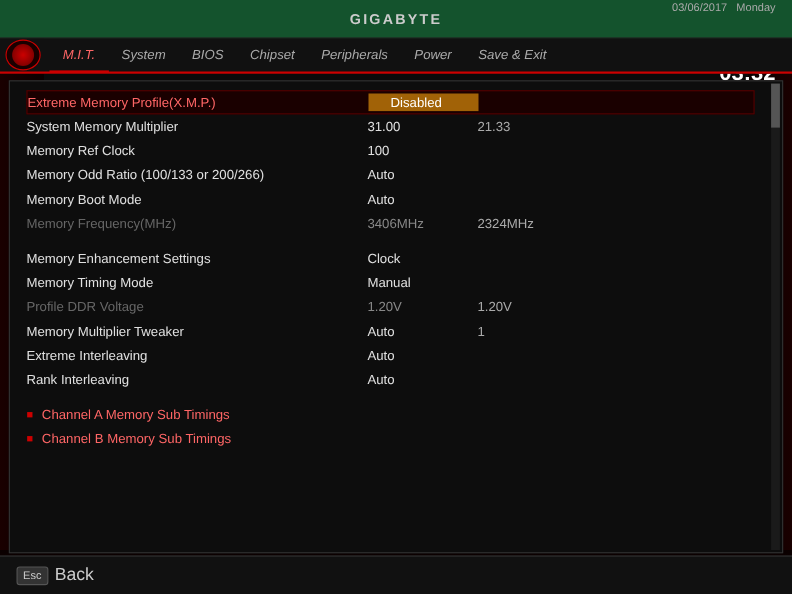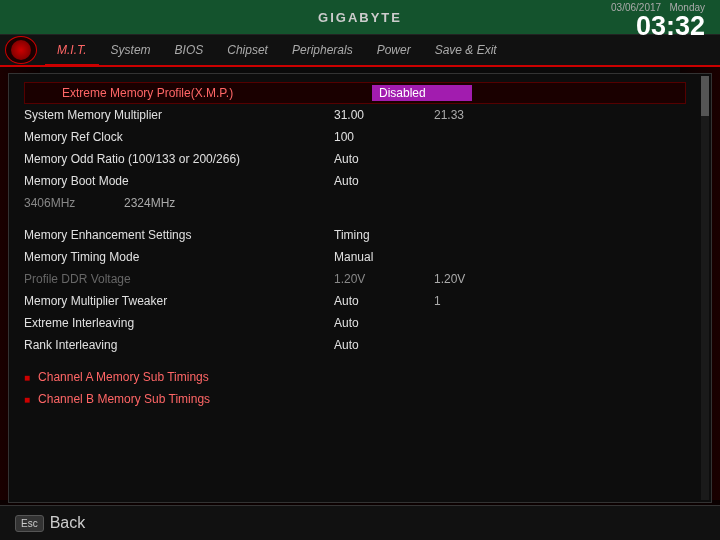--- a/index.html
+++ b/index.html
@@ -57,24 +57,25 @@
       right: 15px;
       top: 2px;
       text-align: right;
       color: #ccc;
     }
     .datetime-date {
       font-size: 10px;
       color: #aaa;
     }
     .datetime-time {
-      font-size: 27px;
+      font-size: 20px;
       color: #fff;
       font-weight: bold;
       line-height: 1;
+      margin-top: 44px;
     }
 
     
     .navbar {
       position: relative;
       z-index: 10;
       background: #111;
       height: 32px;
       display: flex;
       align-items: center;
@@ -166,36 +167,35 @@
     .setting-name.dimmed {
       color: #666;
     }
 
     .setting-val1 {
       color: #e0e0e0;
       width: 100px;
       flex-shrink: 0;
     }
     .setting-val1.highlighted {
-      background: #a21caf;
-      padding: 1px 7px;
+      background: #a16207;
+      padding: 1px 20px;
       color: #fff;
     }
     .setting-val2 {
       color: #aaa;
     }
 
     
     .xmp-row {
       background: #1a0000;
       border: 1px solid #500;
     }
     .xmp-row .setting-name {
       color: #ff6666;
-      margin-left: 37px;
     }
 
     
     .spacer {
       height: 10px;
     }
 
     
     .subtiming-row {
       display: flex;
@@ -299,29 +299,30 @@
       <span class="setting-name">Memory Odd Ratio (100/133 or 200/266)</span>
       <span class="setting-val1">Auto</span>
     </div>
 
     <div class="setting-row">
       <span class="setting-name">Memory Boot Mode</span>
       <span class="setting-val1">Auto</span>
     </div>
 
     <div class="setting-row">
+      <span class="setting-name dimmed">Memory Frequency(MHz)</span>
       <span class="setting-val1" style="color:#888;">3406MHz</span>
       <span class="setting-val2">2324MHz</span>
     </div>
 
     <div class="spacer"></div>
 
     <div class="setting-row">
       <span class="setting-name">Memory Enhancement Settings</span>
-      <span class="setting-val1">Timing</span>
+      <span class="setting-val1">Clock</span>
     </div>
 
     <div class="setting-row">
       <span class="setting-name">Memory Timing Mode</span>
       <span class="setting-val1">Manual</span>
     </div>
 
     <div class="setting-row">
       <span class="setting-name dimmed">Profile DDR Voltage</span>
       <span class="setting-val1" style="color:#888;">1.20V</span>

